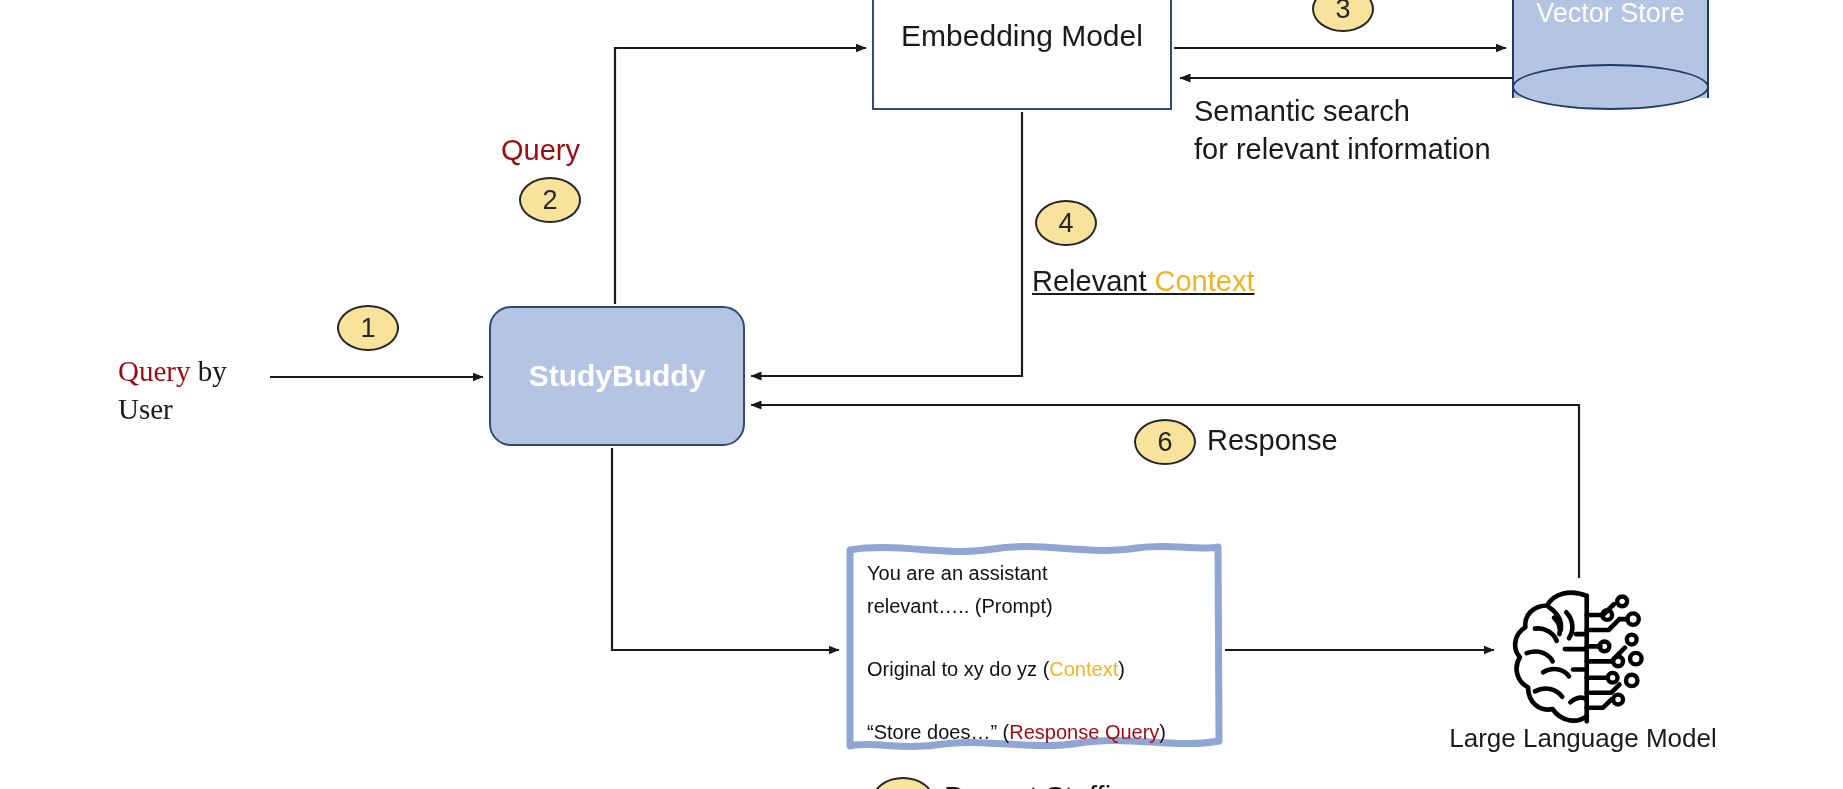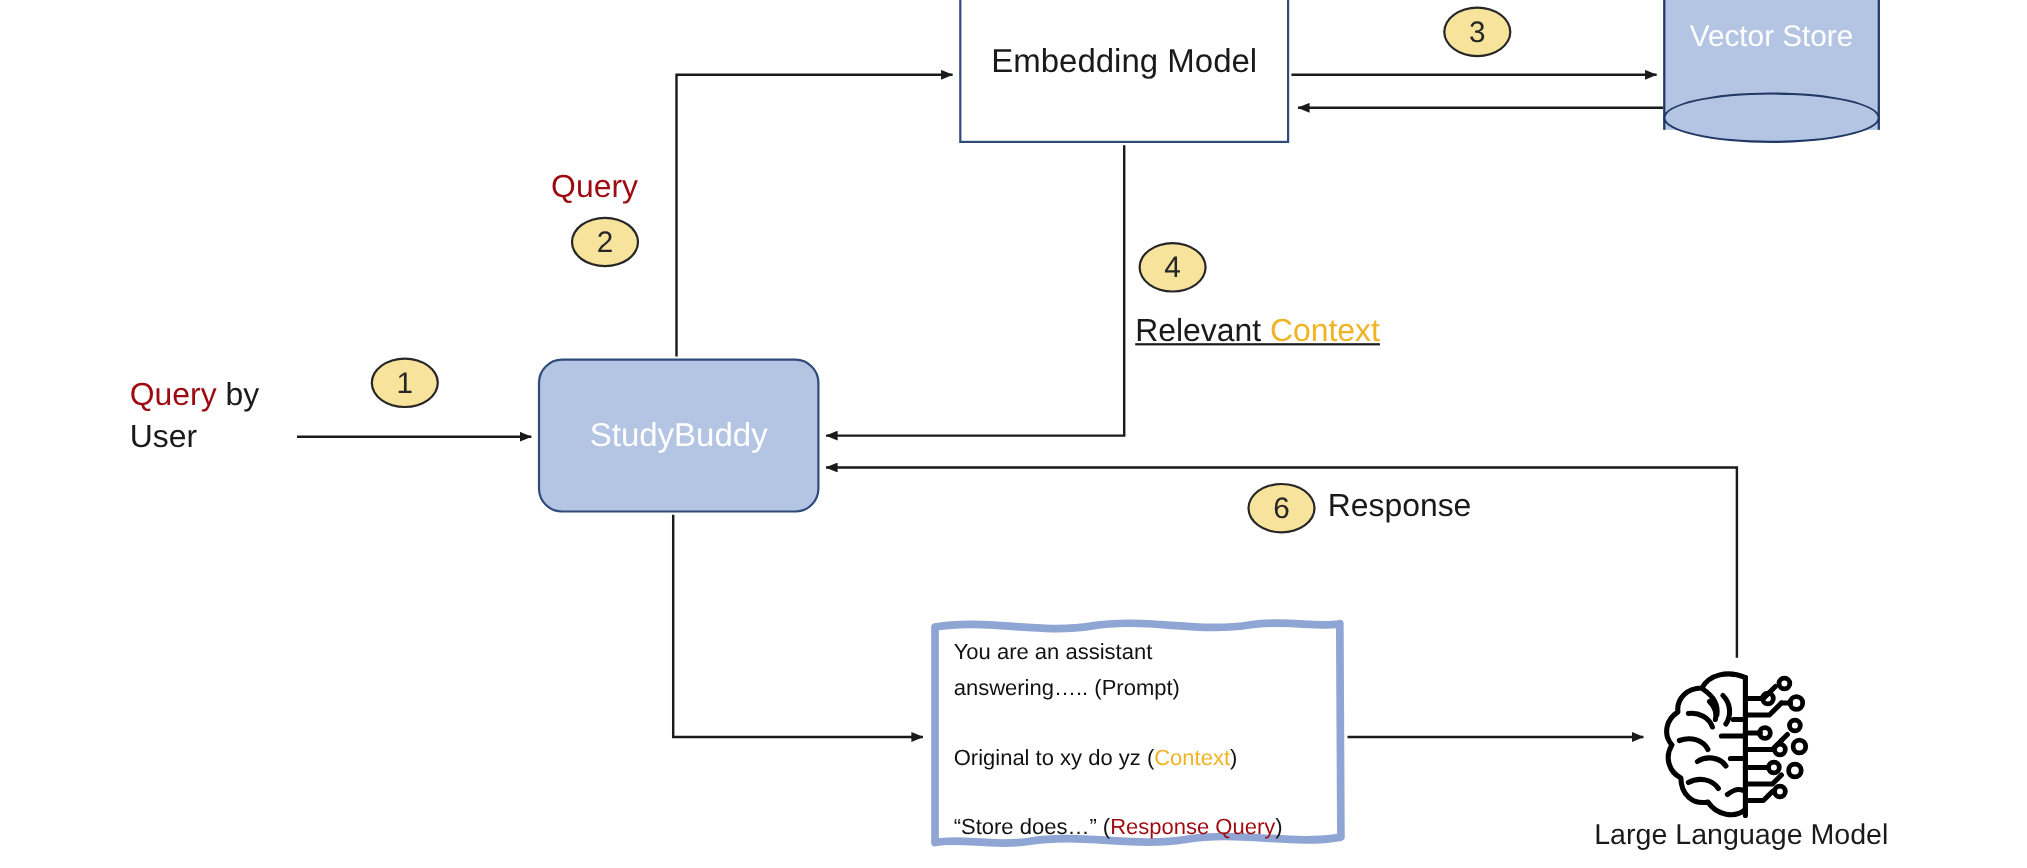--- a/index.html
+++ b/index.html
@@ -11,21 +11,20 @@
     font-family: "Liberation Sans", sans-serif;
     width: 1843px;
     height: 789px;
     overflow: hidden;
   }
   #canvas {
     position: relative;
     width: 1843px;
     height: 627px;
     background: #ffffff;
-    margin-top: 20px;
   }
   #wires {
     position: absolute;
     left: 0; top: 0;
     width: 1843px;
     height: 789px;
     pointer-events: none;
   }
   .node {
     position: absolute;
@@ -46,20 +45,21 @@
     font-size: 30px;
     color: #1a1a1a;
   }
   
   #studybuddy {
     left: 489px; top: 306px;
     width: 256px; height: 140px;
     background: #B4C5E4;
     border: 2.5px solid #2E4B7A;
     border-radius: 22px;
+    font-weight: bold;
   }
   #studybuddy .lbl {
     font-size: 30px;
     color: #ffffff;
   }
   
   #vector-store {
     left: 1512px; top: -40px;
     width: 197px; height: 152px;
   }
@@ -144,21 +144,21 @@
   #badge-5 { left: 872px; top: 777px; }
   #badge-6 { left: 1134px; top: 419px; }
   
   .txt {
     position: absolute;
     font-size: 29px;
     color: #1a1a1a;
     white-space: pre;
     line-height: 38px;
   }
-  #label-query-user { left: 118px; top: 320px; }
+  #label-query-user { left: 118px; top: 352px; font-family: Liberation Serif, serif; }
   #label-query-2    { left: 501px; top: 131px; font-size: 29px; color: #9E0A11; }
   #label-semantic   { left: 1194px; top: 92px; }
   #label-relevant   { left: 1032px; top: 262px; text-decoration: underline; }
   #label-response   { left: 1196px; top: 421px; padding-left: 11px; }
   #label-prompt-stuffing { left: 944px; top: 778px; }
 </style>
 </head>
 <body>
 
 <div id="canvas">
@@ -211,21 +211,21 @@
                C 196,0 244,15 292,7
                C 325,2 352,10 373,6
                L374,200
                C 330,208 282,194 234,202
                C 186,210 138,196 90,204
                C 56,209 28,200 5,205
                Z" fill="none" stroke="#8FA5D4" stroke-width="7" stroke-linejoin="round"></path>
     </svg>
     <div class="prompt-text">
       <span class="ln">You are an assistant</span>
-      <span class="ln">answering….. (Prompt)</span>
+      <span class="ln">relevant….. (Prompt)</span>
       <span class="gap"></span>
       <span class="ln"><span>Original to xy do yz (</span><span class="ctx">Context</span><span>)</span></span>
       <span class="gap"></span>
       <span class="ln"><span>“Store does…” (</span><span class="qry">Response Query</span><span>)</span></span>
     </div>
   </div>
 
   <div class="node" id="llm">
     <svg viewBox="0 0 120 110" width="168" height="150" xmlns="http://www.w3.org/2000/svg">
       <g fill="none" stroke="#000000" stroke-width="3.4" stroke-linecap="round" stroke-linejoin="round">
@@ -282,20 +282,21 @@
   <div class="badge" id="badge-2">2</div>
   <div class="badge" id="badge-3">3</div>
   <div class="badge" id="badge-4">4</div>
   <div class="badge" id="badge-5">5</div>
   <div class="badge" id="badge-6">6</div>
 
   <div class="txt" id="label-query-user"><span class="qry">Query</span><span> by</span><br><span>User</span></div>
 
   <div class="txt" id="label-query-2">Query</div>
 
+  <div class="txt" id="label-semantic"><span>Semantic search</span><br><span>for relevant information</span></div>
 
   <div class="txt" id="label-relevant"><span>Relevant </span><span class="ctx">Context</span></div>
 
   <div class="txt" id="label-response">Response</div>
 
   <div class="txt" id="label-prompt-stuffing">Prompt Stuffing</div>
 
 </div>
 
 </body></html>

